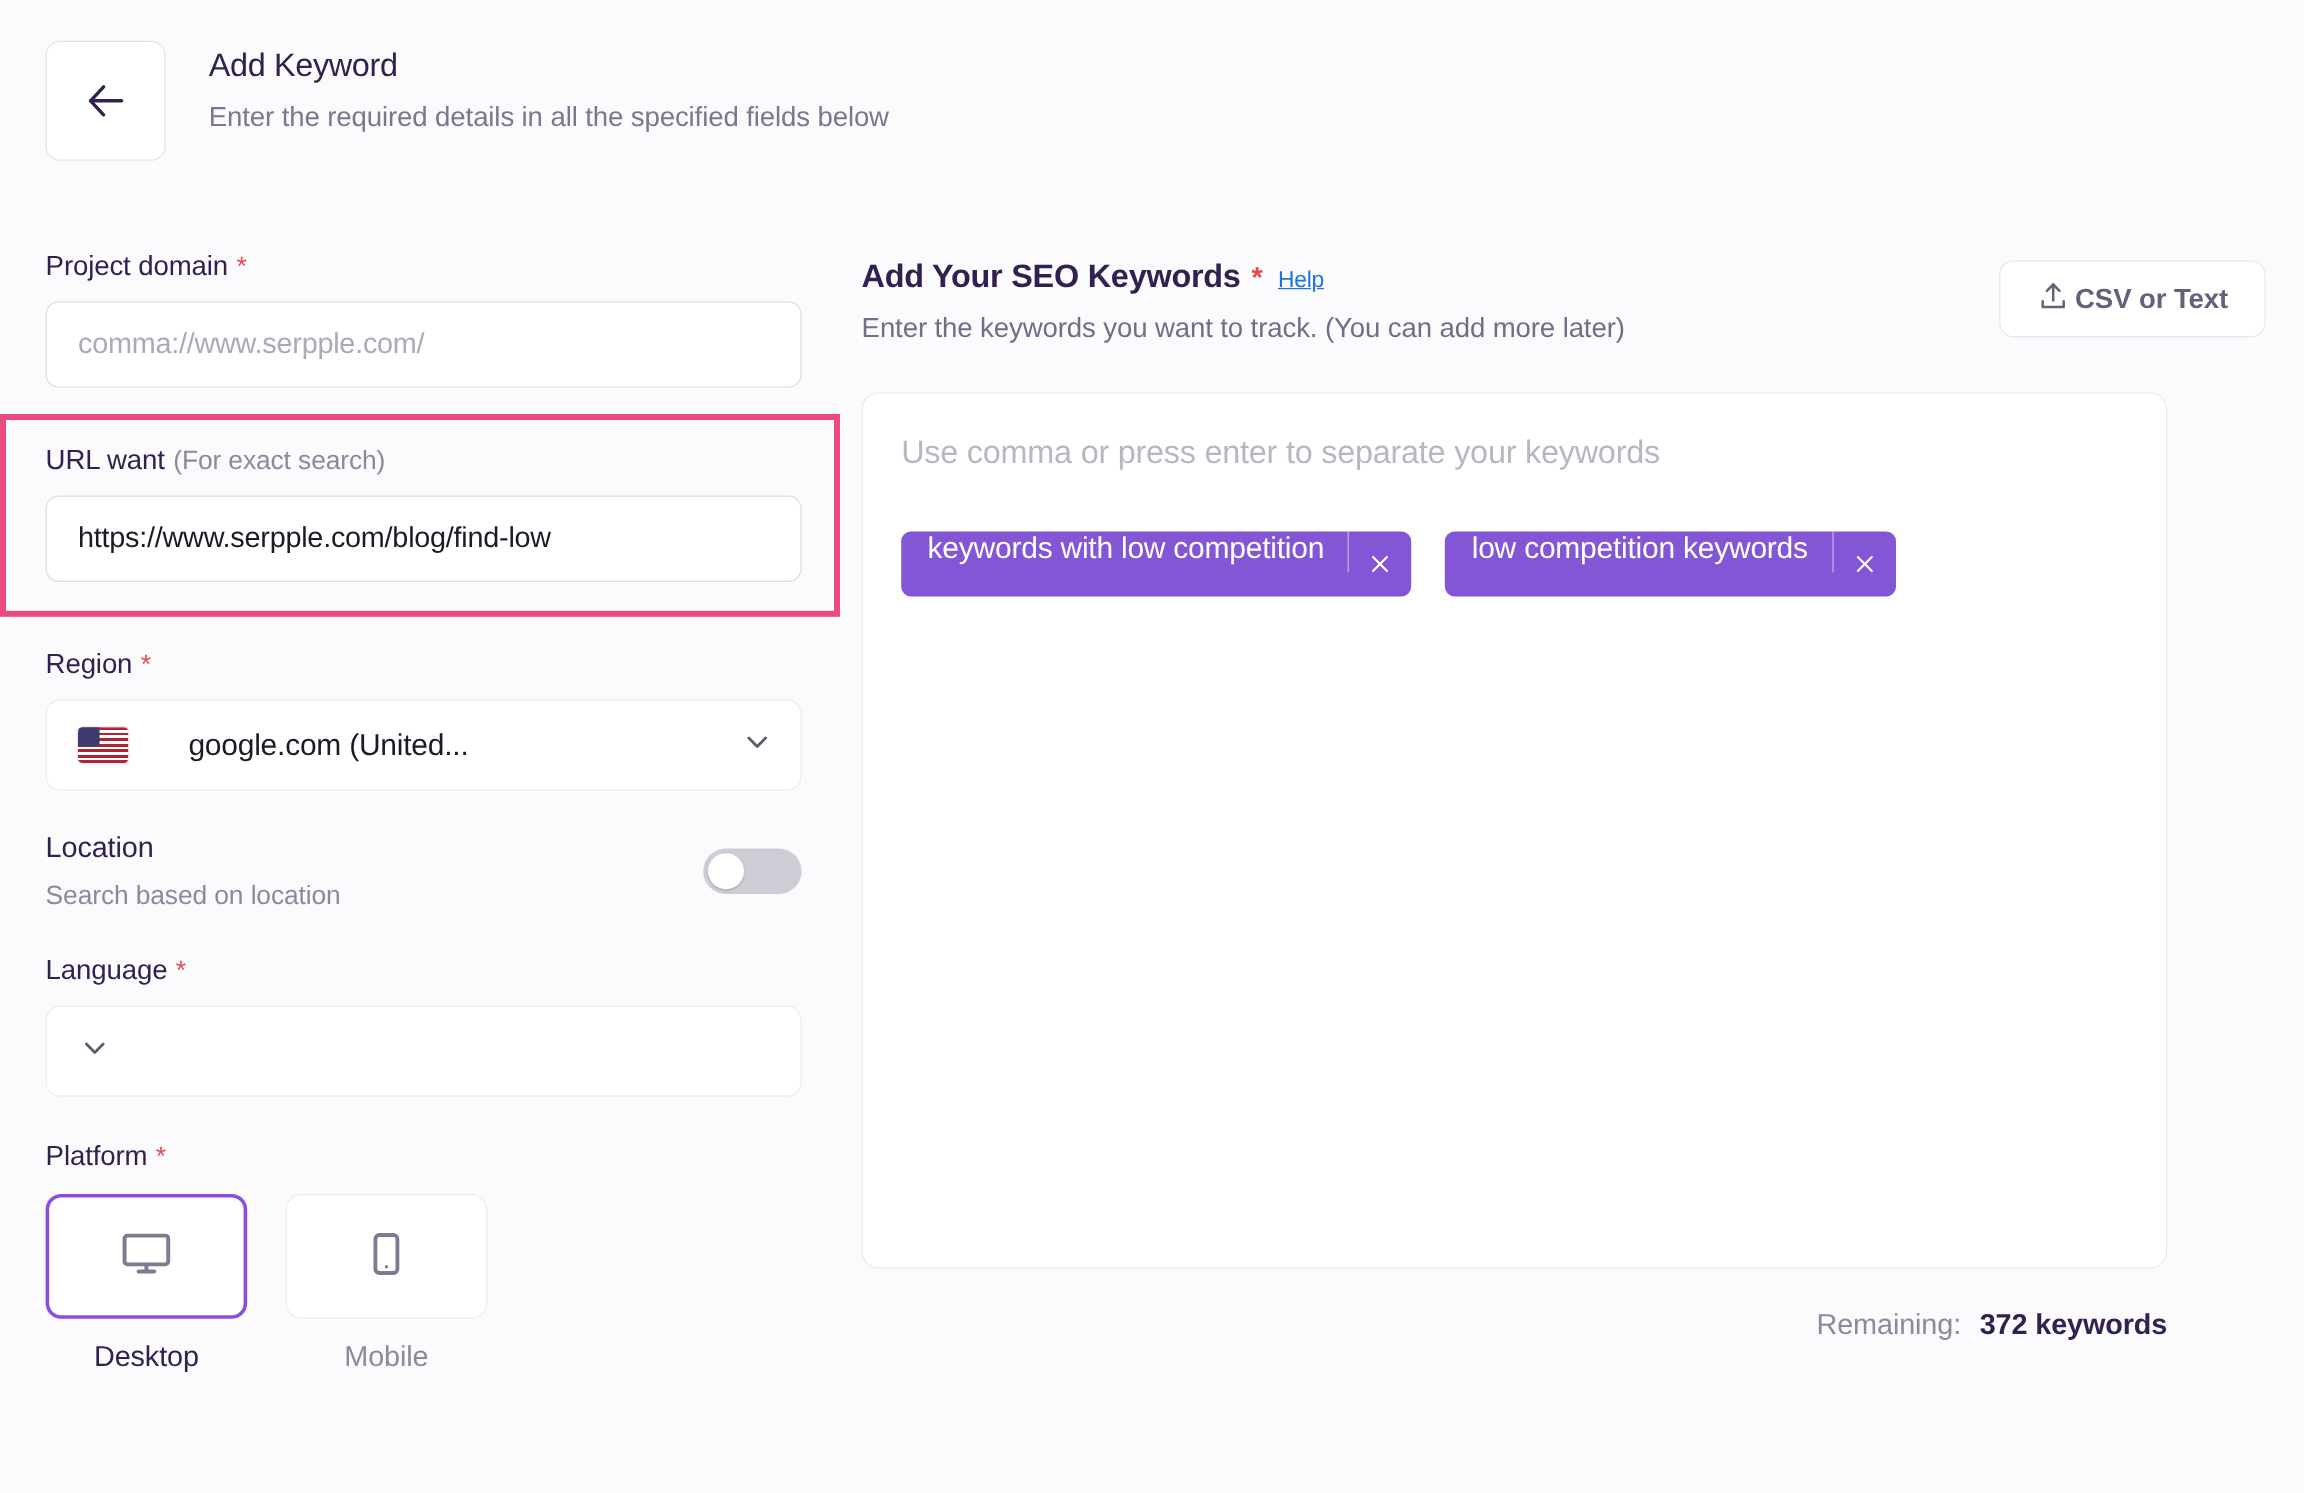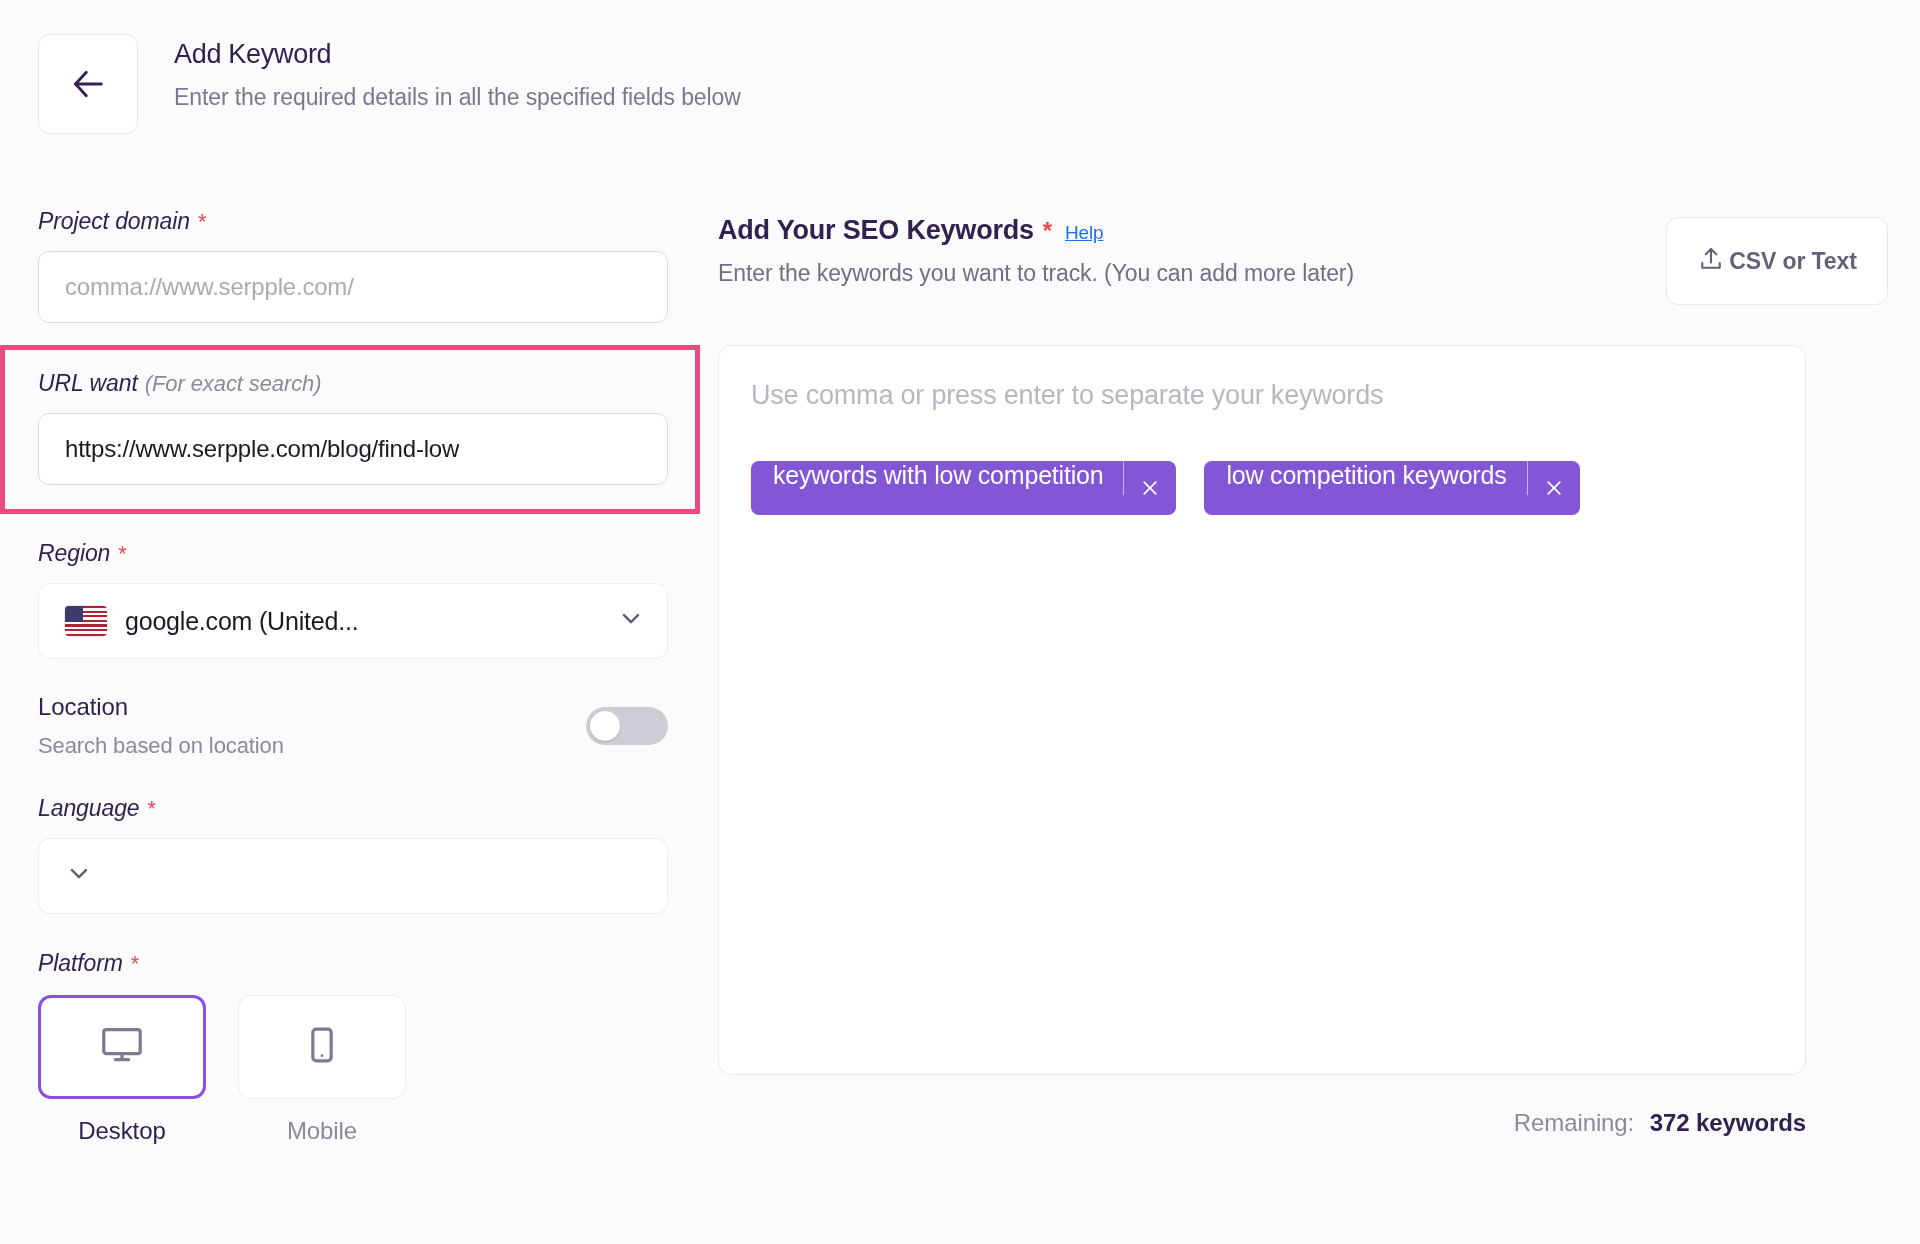--- a/index.html
+++ b/index.html
@@ -70,21 +70,20 @@
   }
 
   .field-label {
     font-size: 23px;
     color: #32204f;
     font-weight: 400;
     letter-spacing: -0.1px;
     display: flex;
     align-items: baseline;
     gap: 7px;
-    font-style: italic;
   }
   .req-star { color: #e5484d; font-size: 22px; }
 
   .label-hint {
     color: #8a8a9c;
     font-size: 22px;
   }
 
   .text-input {
     margin-top: 16px;
@@ -128,20 +127,21 @@
     border: 1px solid #ececf2;
     border-radius: 12px;
     background: #ffffff;
     display: flex;
     align-items: center;
     padding: 0 22px 0 26px;
     font-size: 25px;
     color: #1b1b25;
     letter-spacing: -0.2px;
     cursor: pointer;
+    gap: 32px;
   }
   .select-input .sel-text { flex: 1; }
   .flag {
     width: 42px;
     height: 30px;
     border-radius: 4px;
     margin-right: 18px;
     flex: none;
     overflow: hidden;
     position: relative;
@@ -255,21 +255,21 @@
   }
   .kw-sub {
     margin-top: 14px;
     font-size: 23px;
     color: #6f6f86;
     letter-spacing: -0.1px;
   }
 
   .csv-btn {
     width: 222px;
-    height: 88px;
+    height: 64px;
     border: 1px solid #e6e6ee;
     border-radius: 12px;
     background: #ffffff;
     display: flex;
     align-items: center;
     justify-content: center;
     gap: 4px;
     cursor: pointer;
     margin-top: 2px;
     flex: none;

